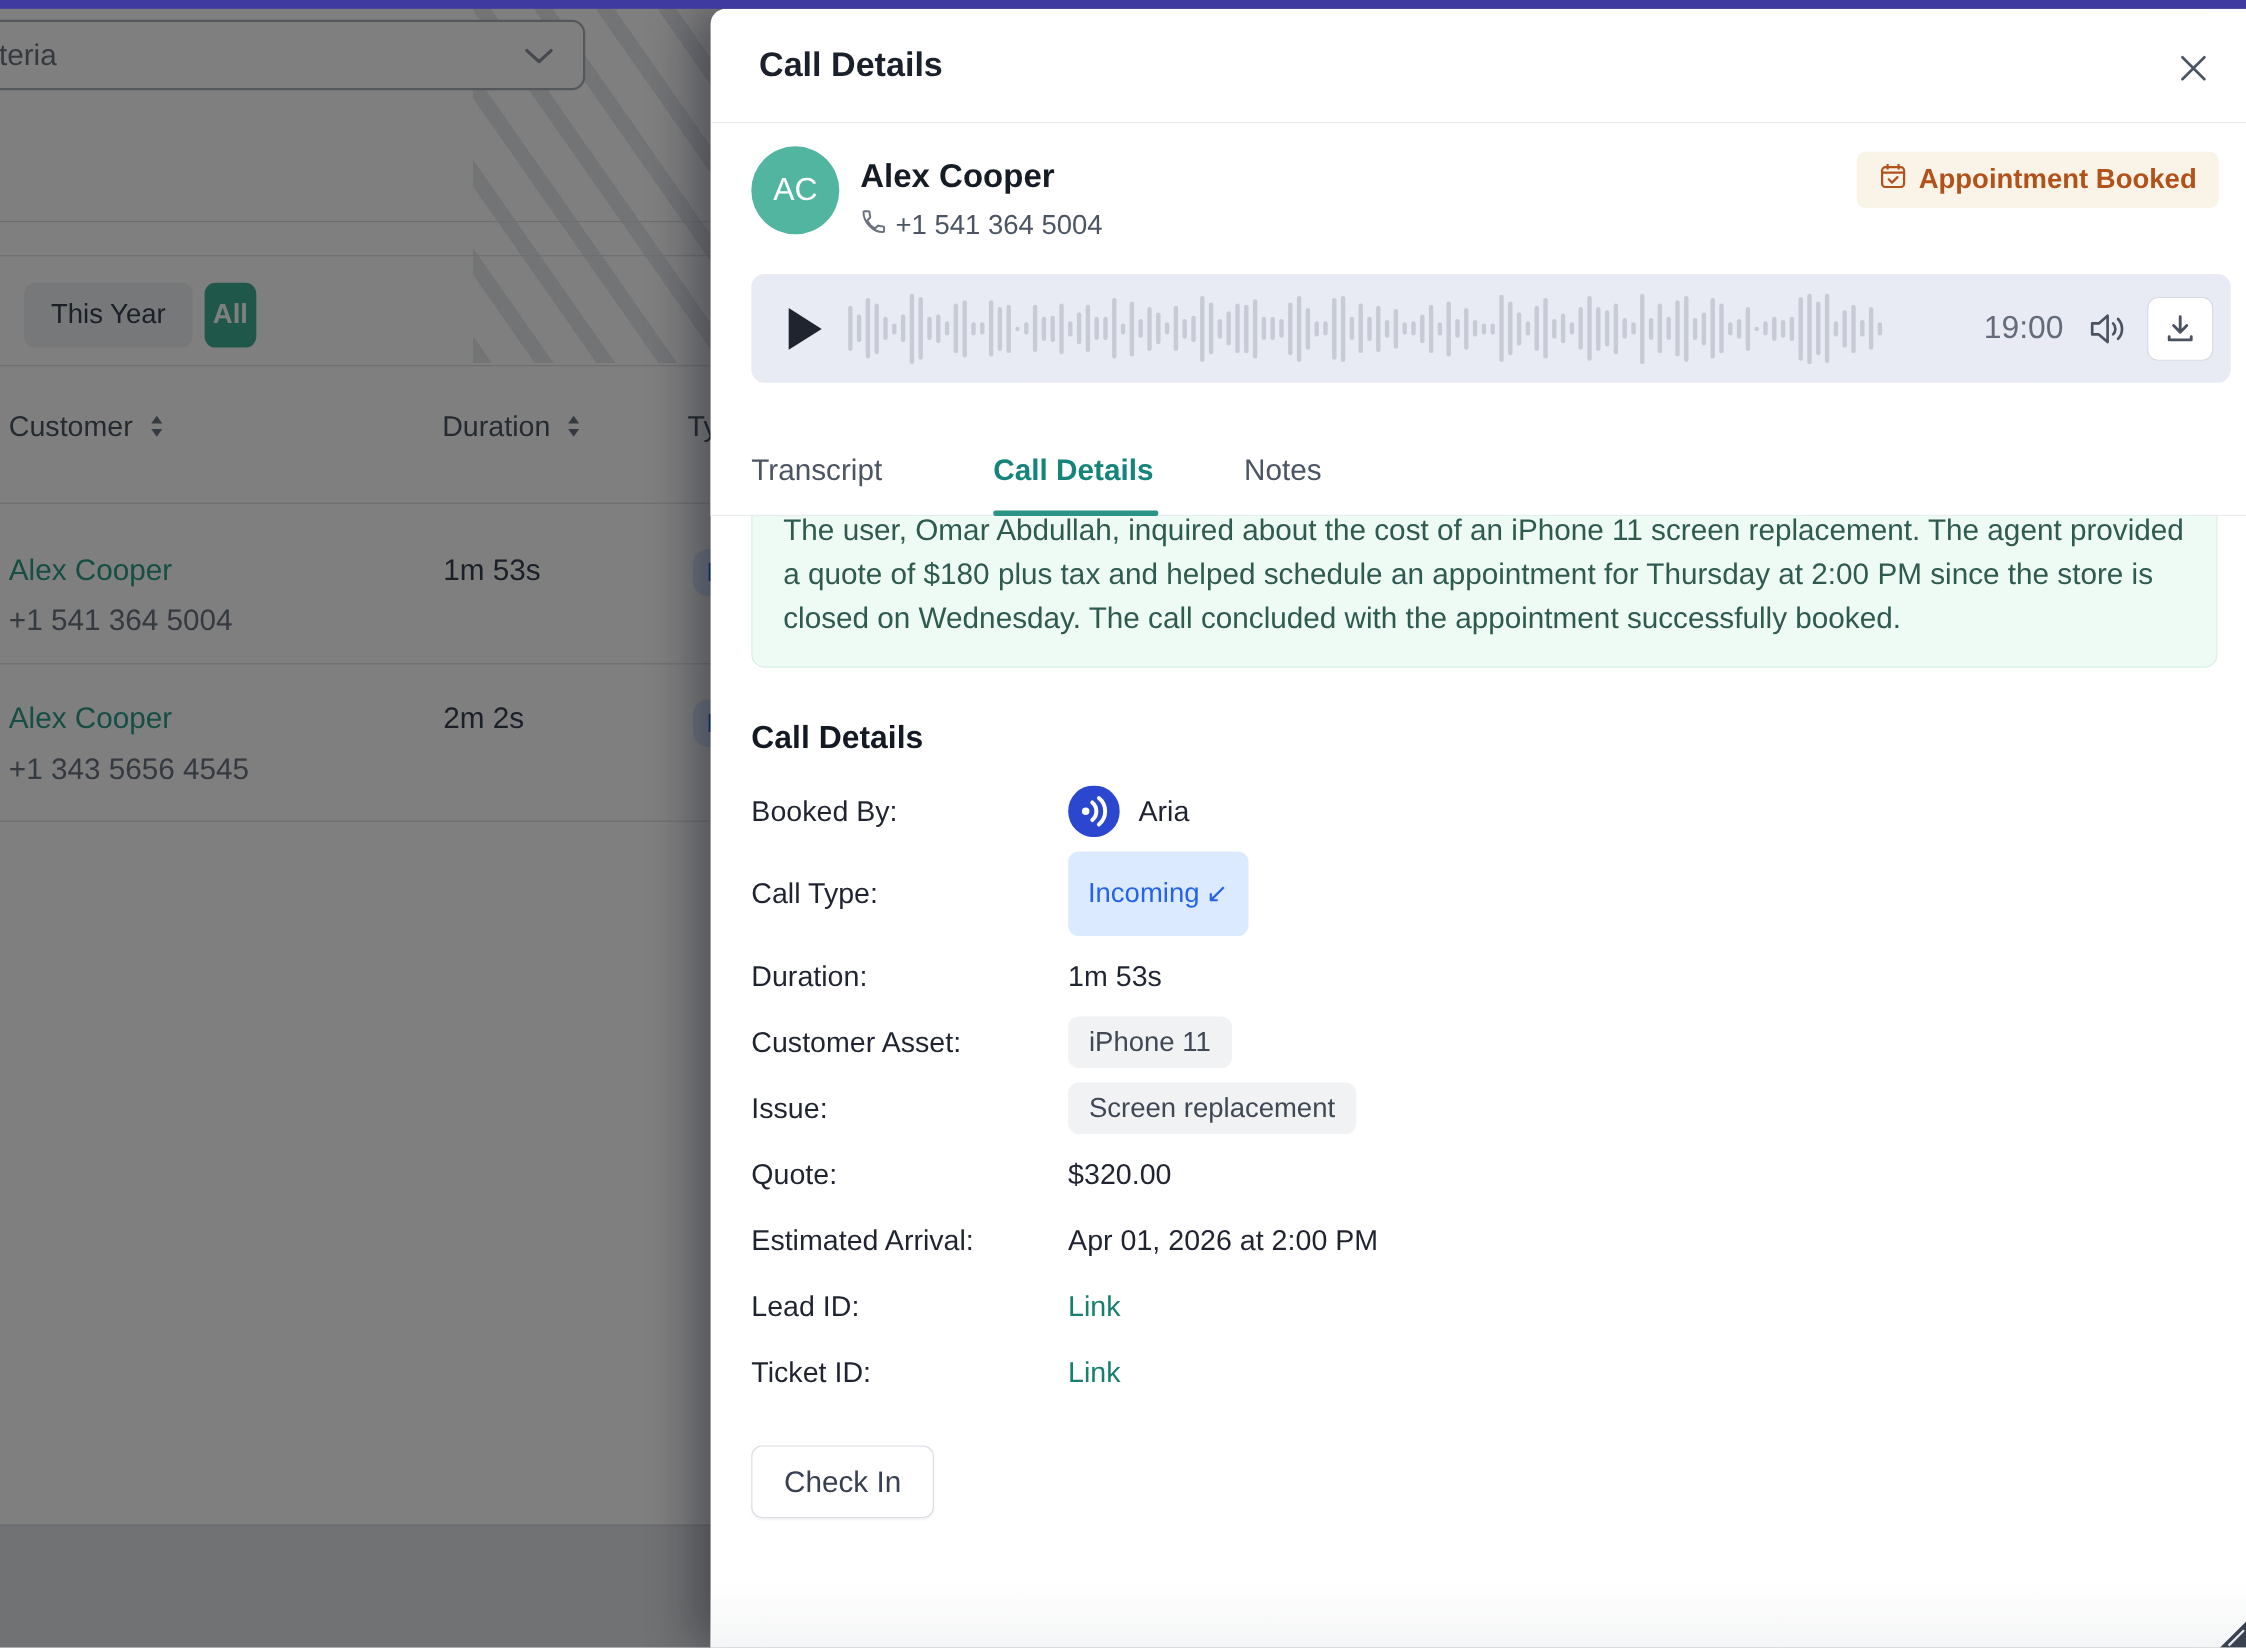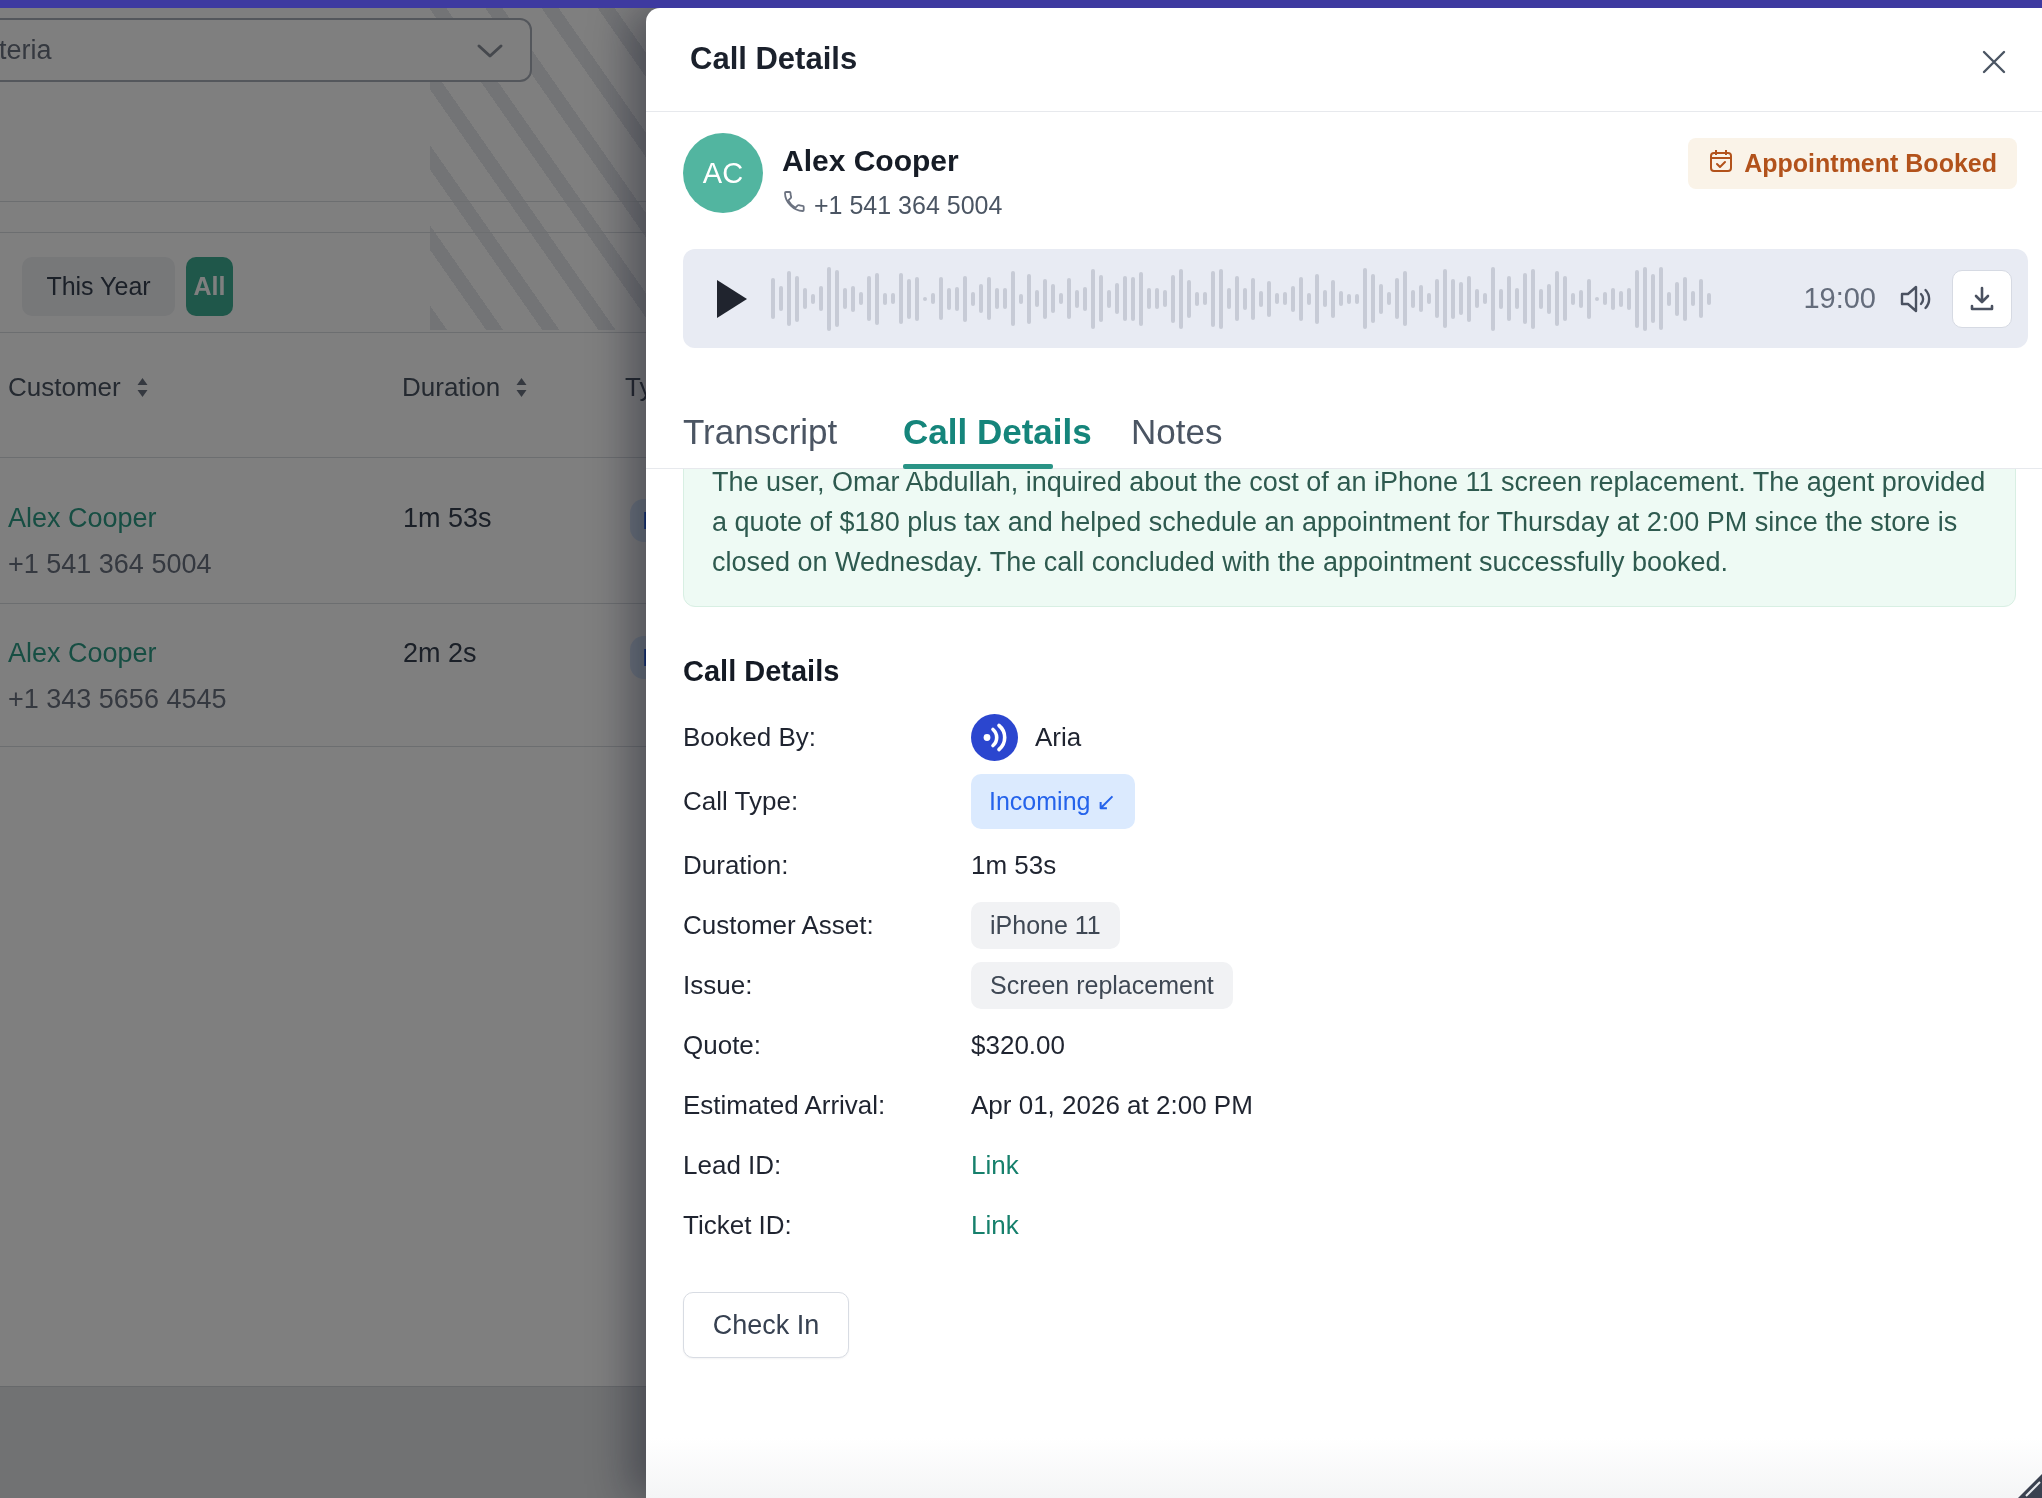--- a/index.html
+++ b/index.html
@@ -59,35 +59,35 @@
       border-bottom:19px solid transparent;cursor:pointer;flex:none;margin-right:24px;}
   .waveform{flex:1 1 auto;height:72px;display:flex;align-items:center;cursor:pointer;overflow:hidden;}
   .waveform i{flex:none;width:4px;margin-right:4px;background:#c7cbd6;border-radius:2px;}
   .p-time{color:#646c7b;font-size:29px;margin:0 22px 0 18px;flex:none;}
   .vol-btn{flex:none;margin-right:16px;cursor:pointer;display:flex;}
   .dl-btn{flex:none;width:58px;height:56px;background:#fff;border:1.5px solid #d6dae3;border-radius:10px;
       display:flex;align-items:center;justify-content:center;cursor:pointer;}
 
   .tabs{position:absolute;left:0;top:392px;width:100%;height:69px;border-bottom:1px solid #e7e9ed;
       box-sizing:border-box;background:#fff;z-index:3;}
-  .tab{position:absolute;top:12px;font-size:35px;font-weight:500;color:#4b5563;cursor:pointer;}
+  .tab{position:absolute;top:12px;font-size:27px;font-weight:500;color:#4b5563;cursor:pointer;}
   .tab.active{color:#15857b;font-weight:700;}
   .tab-underline{position:absolute;left:257px;top:64px;width:150px;height:5px;background:#2a9486;
       border-radius:2px;}
 
   .m-content{position:absolute;left:0;top:461px;width:100%;height:967px;overflow:hidden;}
   .summary-box{margin:-26px 26px 0 37px;background:#eefaf4;border:1.5px solid #d8efe3;border-radius:12px;
       padding:18px 28px 24px 28px;color:#2e5a4f;font-size:27px;line-height:40px;}
   .sect-title{margin:48px 0 0 37px;font-size:29px;font-weight:700;color:#141a24;}
   .details{margin:26px 0 0 37px;}
   .d-row{display:flex;align-items:center;min-height:47px;margin-bottom:13px;font-size:26px;color:#1f2430;}
   .d-label{width:288px;flex:none;}
   .agent-ic{width:47px;height:47px;flex:none;margin-right:17px;display:flex;}
   .pill{background:#f1f2f4;border-radius:10px;padding:9px 19px;color:#3f4854;font-size:25px;}
-  .pill-blue{background:#dbeafe;border-radius:10px;padding:13px 18px;color:#2563eb;font-size:25px;font-weight:500;}
+  .pill-blue{background:#dbeafe;border-radius:10px;padding:24px 18px;color:#2563eb;font-size:25px;font-weight:500;}
   .pill-blue .arr{margin-left:6px;font-size:24px;}
   .link{color:#16806c;cursor:pointer;}
   .checkin{margin:30px 0 0 37px;display:inline-flex;align-items:center;justify-content:center;
       width:164px;height:64px;background:#fff;border:1.5px solid #d8dce3;border-radius:10px;
       font-size:27px;color:#374151;cursor:pointer;box-shadow:0 1px 2px rgba(20,25,40,.05);}
   .m-fade{position:absolute;left:0;bottom:0;width:100%;height:60px;
       background:linear-gradient(to bottom,rgba(246,247,248,0),#f4f5f6);pointer-events:none;}
 
   .resize-grip{position:absolute;right:0;bottom:0;width:26px;height:26px;z-index:45;cursor:nwse-resize;}
 </style>

